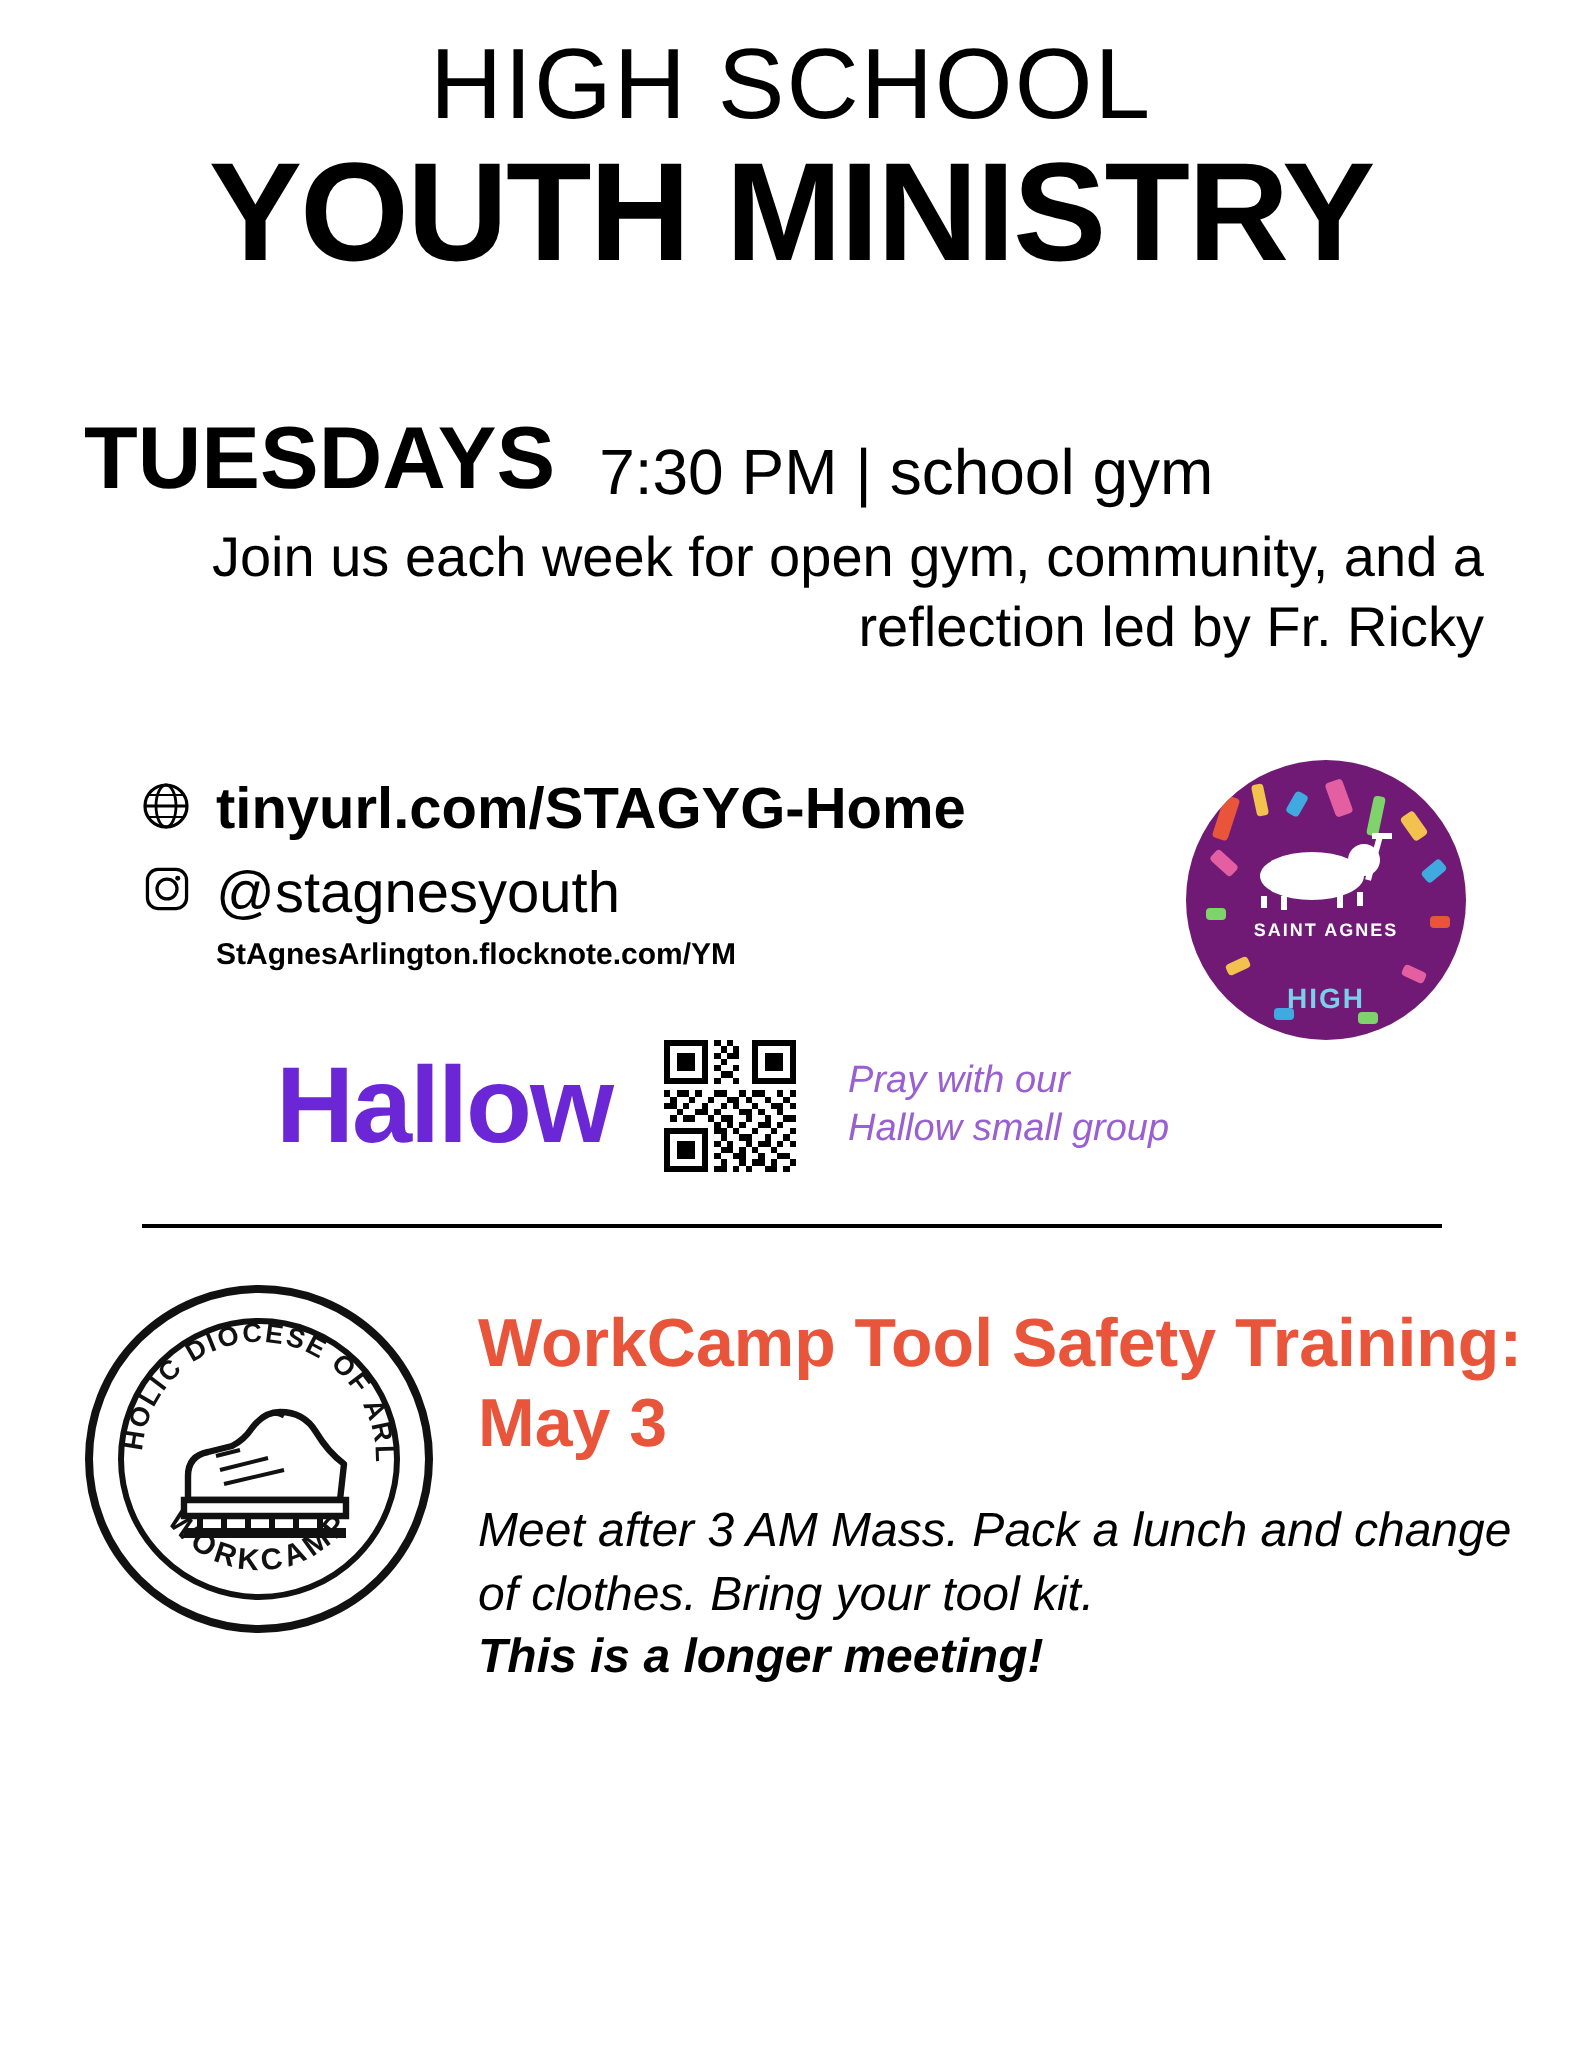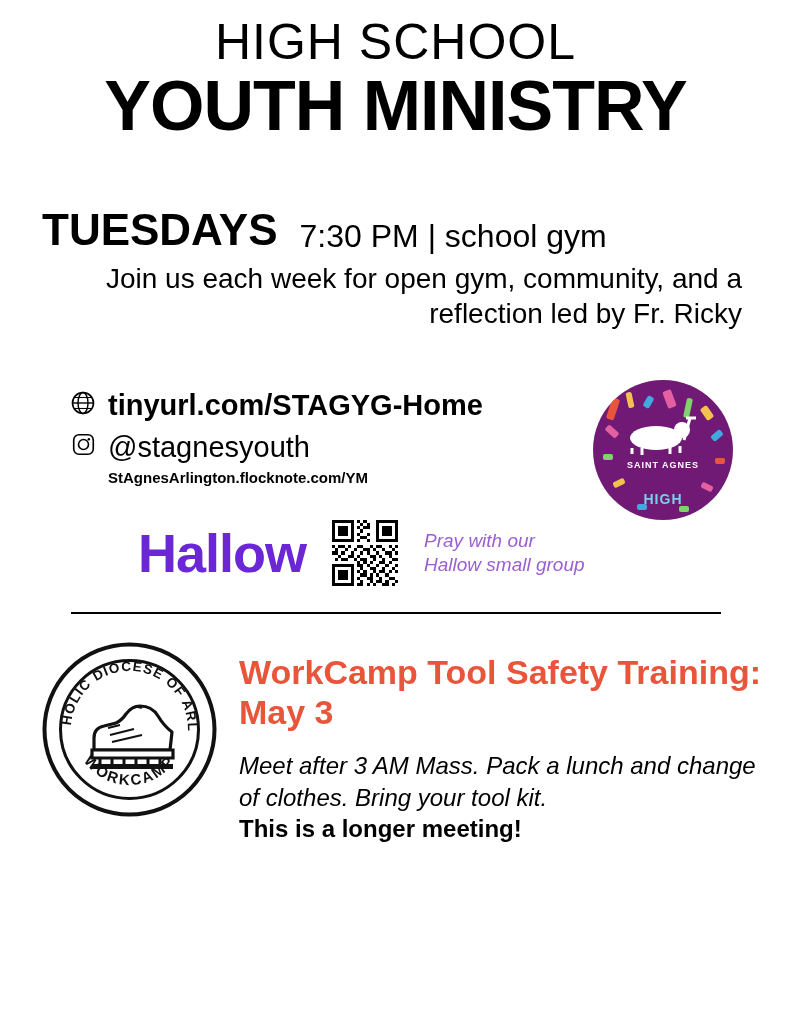--- a/index.html
+++ b/index.html
@@ -224,20 +224,21 @@
     line-height: 1.18;
   }
   .wc-desc {
     font-size: 24px;
     font-style: italic;
     line-height: 1.3;
     margin-top: 18px;
   }
   .wc-note {
     font-size: 24px;
+    font-style: italic;
     font-weight: 700;
     margin-top: 2px;
   }
 </style>
 </head>
 <body>
 
 <div class="flyer">
 
   <div class="header">

